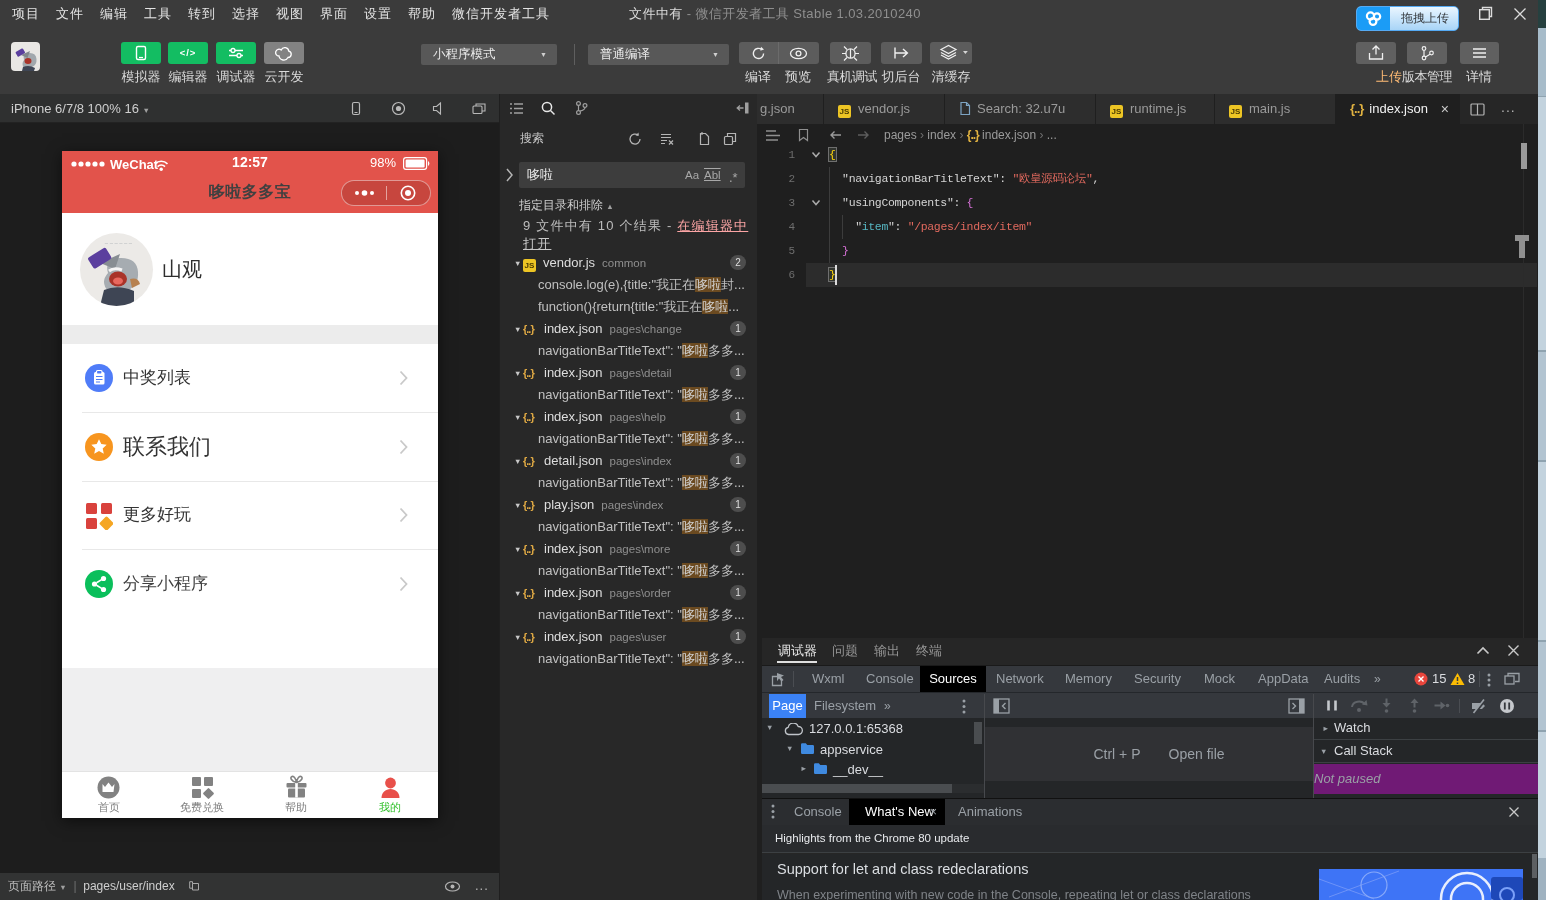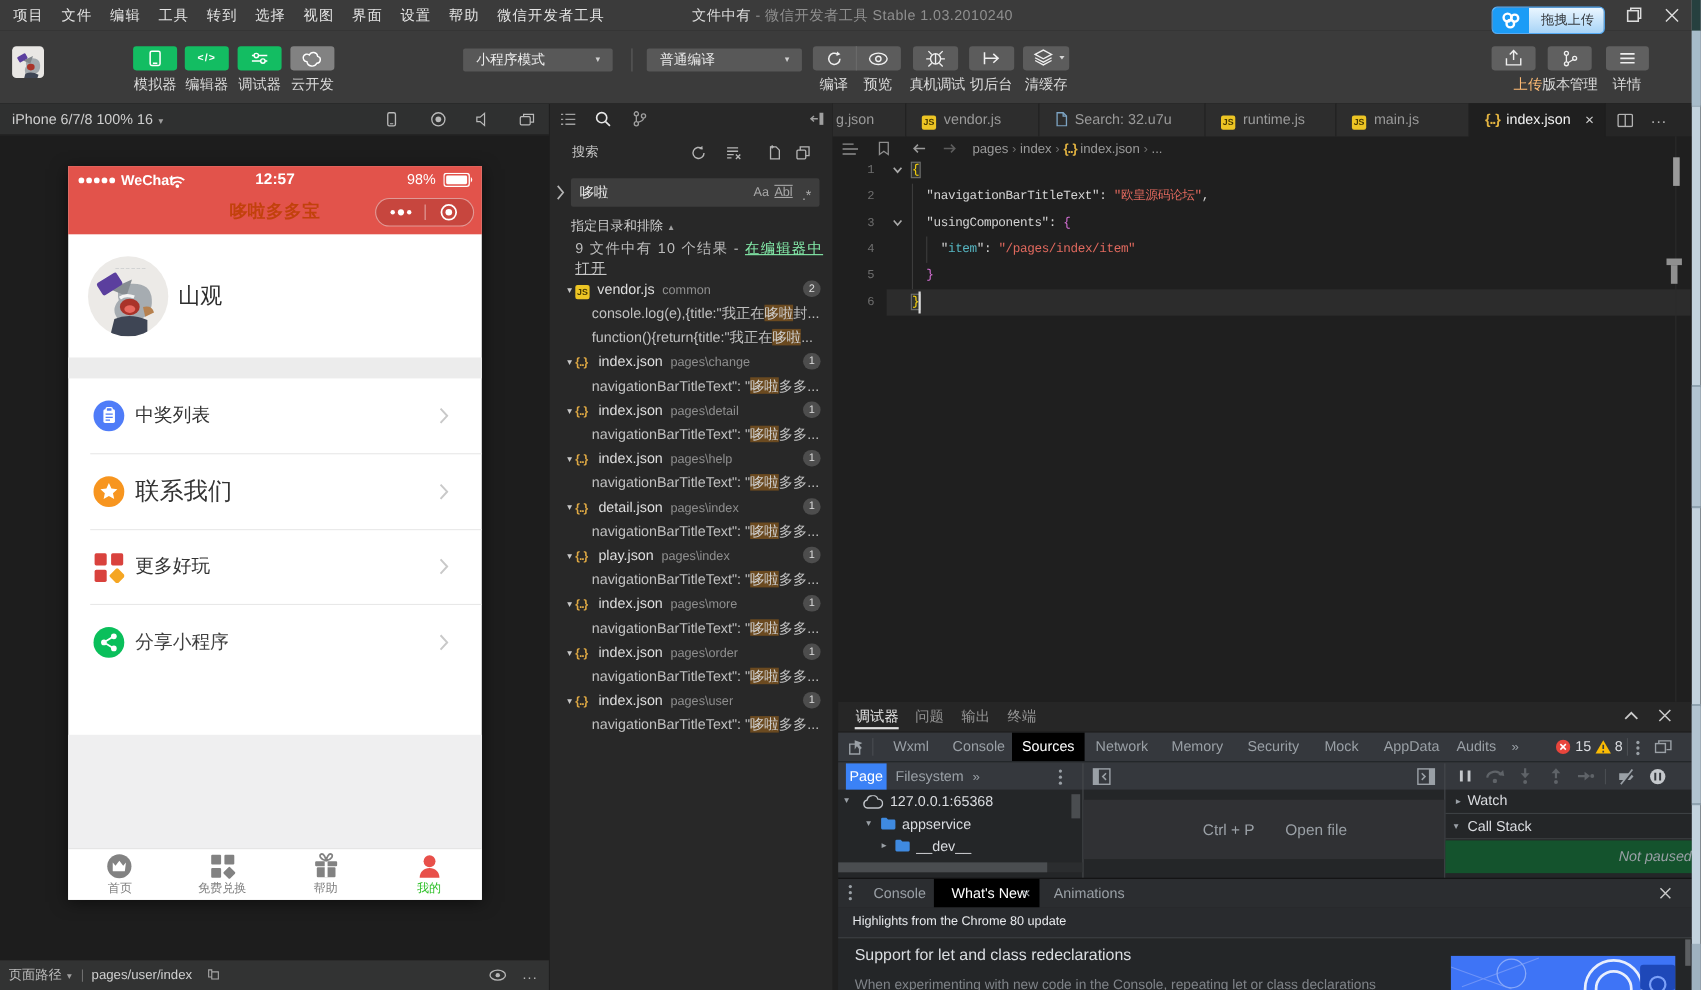--- a/index.html
+++ b/index.html
@@ -182,21 +182,21 @@
         <circle cx="90.2" cy="13.2" r="1.7" fill="#fff"></circle>
       </svg>
   </div>
   <div class="a" style="left:156px;top:3px;width:64px;height:18px;text-align:center;font-size:14px;font-weight:bold;color:#fff">12:57</div>
   <div class="a" style="left:308px;top:4px;width:30px;height:16px;font-size:13px;color:#fff">98%</div>
   <svg class="a" style="left:341px;top:6px" width="27" height="13" viewBox="0 0 27 13">
       <rect x="0.6" y="0.6" width="23" height="11.8" rx="2.4" stroke="#fff" stroke-width="1.2" fill="none"></rect>
       <rect x="2.6" y="2.6" width="19" height="7.8" rx="1.2" fill="#fff"></rect>
       <path d="M25 4 a3 3 0 0 1 0 5z" fill="#fff"></path>
     </svg>
-  <div class="a" style="left:120px;top:31px;width:136px;height:22px;text-align:center;font-size:16px;font-weight:bold;color:#c2410c;letter-spacing:.5px">哆啦多多宝</div>
+  <div class="a" style="left:120px;top:31px;width:136px;height:22px;text-align:center;font-size:16px;font-weight:bold;color:#404040;letter-spacing:.5px">哆啦多多宝</div>
   <div class="a" style="left:279px;top:29px;width:90px;height:26px;border-radius:13px;background:rgba(120,30,25,.25);border:1px solid rgba(255,255,255,.45)">
     <svg width="88" height="24" viewBox="0 0 88 24">
         <g fill="#fff">
           <circle cx="15" cy="12" r="2"></circle>
           <circle cx="22.5" cy="12" r="2.8"></circle>
           <circle cx="30" cy="12" r="2"></circle>
         </g>
         <path d="M44.5 5 v14" stroke="rgba(255,255,255,.5)" stroke-width="1"></path>
         <circle cx="66" cy="12" r="6.7" stroke="#fff" stroke-width="1.6" fill="none"></circle>
         <circle cx="66" cy="12" r="3" fill="#fff"></circle>
@@ -341,21 +341,21 @@
   <svg class="a" style="left:5px;top:71px" width="9" height="20" viewBox="0 0 9 20">
       <path d="M2 4 l5 6 -5 6" stroke="#b5b5b5" stroke-width="1.5" fill="none"></path>
     </svg>
   <div class="a" style="left:19px;top:68px;width:226px;height:26px;background:#3d3d3d;border-radius:2px">
     <div class="a" style="left:8px;top:0;height:26px;line-height:26px;font-size:13px;color:#eaeaea">哆啦</div>
     <div class="a" style="left:166px;top:0;height:26px;line-height:26px;font-size:11.5px;color:#a8a8a8">Aa</div>
     <div class="a" style="left:185px;top:0;height:26px;line-height:26px;font-size:11.5px;color:#a8a8a8;text-decoration:underline overline">Abl</div>
     <div class="a" style="left:210px;top:3px;height:26px;line-height:26px;font-size:13px;color:#a8a8a8">.*</div>
   </div>
   <div class="a" style="left:19px;top:103px;font-size:12px;color:#cfcfcf">指定目录和排除 <span style="font-size:7.5px;color:#9f9f9f">▲</span></div>
-  <div class="a" style="left:23px;top:123px;font-size:13px;color:#bdbdbd;line-height:18px;letter-spacing:1.2px">9 文件中有 10 个结果 - <span style="color:#86efac;text-decoration:underline">在编辑器中</span><br><span style="color:#c8c8c8;text-decoration:underline">打开</span></div>
+  <div class="a" style="left:23px;top:123px;font-size:13px;color:#bdbdbd;line-height:18px;letter-spacing:1.2px">9 文件中有 10 个结果 - <span style="color:#fca5a5;text-decoration:underline">在编辑器中</span><br><span style="color:#c8c8c8;text-decoration:underline">打开</span></div>
 
   <div class="a" id="results" style="left:0;top:158px;width:257px;height:638px;font-size:13px">
     <div class="srow"><span class="tw">▼</span><span class="jsi">JS</span><span class="fn">vendor.js</span><span class="dir">common</span><span class="badge">2</span></div>
     <div class="srow m">console.log(e),{title:"我正在<mark>哆啦</mark>封...</div>
     <div class="srow m">function(){return{title:"我正在<mark>哆啦</mark>...</div>
     <div class="srow"><span class="tw">▼</span><span class="joi">{..}</span><span class="fn">index.json</span><span class="dir">pages\change</span><span class="badge">1</span></div>
     <div class="srow m">navigationBarTitleText": "<mark>哆啦</mark>多多...</div>
     <div class="srow"><span class="tw">▼</span><span class="joi">{..}</span><span class="fn">index.json</span><span class="dir">pages\detail</span><span class="badge">1</span></div>
     <div class="srow m">navigationBarTitleText": "<mark>哆啦</mark>多多...</div>
     <div class="srow"><span class="tw">▼</span><span class="joi">{..}</span><span class="fn">index.json</span><span class="dir">pages\help</span><span class="badge">1</span></div>
@@ -595,21 +595,21 @@
   <div class="a" style="left:223px;top:89px;width:328px;height:54px;line-height:54px;text-align:center;font-size:14px;color:#9aa0a6;padding-left:20px"><span style="margin-right:28px">Ctrl + P</span><span>Open file</span></div>
 
   <div class="a" style="left:552px;top:80px;width:224px;height:22px;border-bottom:1px solid #3c4043">
       <span style="position:absolute;left:8px;top:6px;font-size:7.5px;color:#9aa0a6">►</span>
       <span style="position:absolute;left:20px;top:2px;font-size:13px;color:#dadce0">Watch</span>
     </div>
   <div class="a" style="left:552px;top:103px;width:224px;height:22px;border-bottom:1px solid #3c4043">
       <span style="position:absolute;left:6px;top:6px;font-size:7.5px;color:#9aa0a6">▼</span>
       <span style="position:absolute;left:20px;top:2px;font-size:13px;color:#dadce0">Call Stack</span>
     </div>
-  <div class="a" style="left:552px;top:126px;width:224px;height:30px;background:#14532d;text-align:right;line-height:30px;font-size:13px;color:#9aa0a6;font-style:italic">Not paused</div>
+  <div class="a" style="left:552px;top:126px;width:224px;height:30px;background:#701a75;text-align:left;line-height:30px;font-size:13px;color:#9aa0a6;font-style:italic">Not paused</div>
   <div class="a" style="left:552px;top:156px;width:224px;height:4px;background:#242628"></div>
 
   <div class="a" style="left:0;top:160px;width:776px;height:1px;background:#111"></div>
   <div class="a" style="left:0;top:161px;width:776px;height:26px;background:#2b2d30"></div>
   <svg class="a" style="left:9px;top:166px" width="4" height="15" viewBox="0 0 4 15">
       <circle cx="2" cy="2" r="1.5" fill="#9aa0a6"></circle>
       <circle cx="2" cy="7.5" r="1.5" fill="#9aa0a6"></circle>
       <circle cx="2" cy="13" r="1.5" fill="#9aa0a6"></circle>
     </svg>
   <div class="a" style="left:32px;top:161px;height:26px;line-height:26px;font-size:13px;color:#9aa0a6">Console</div>

